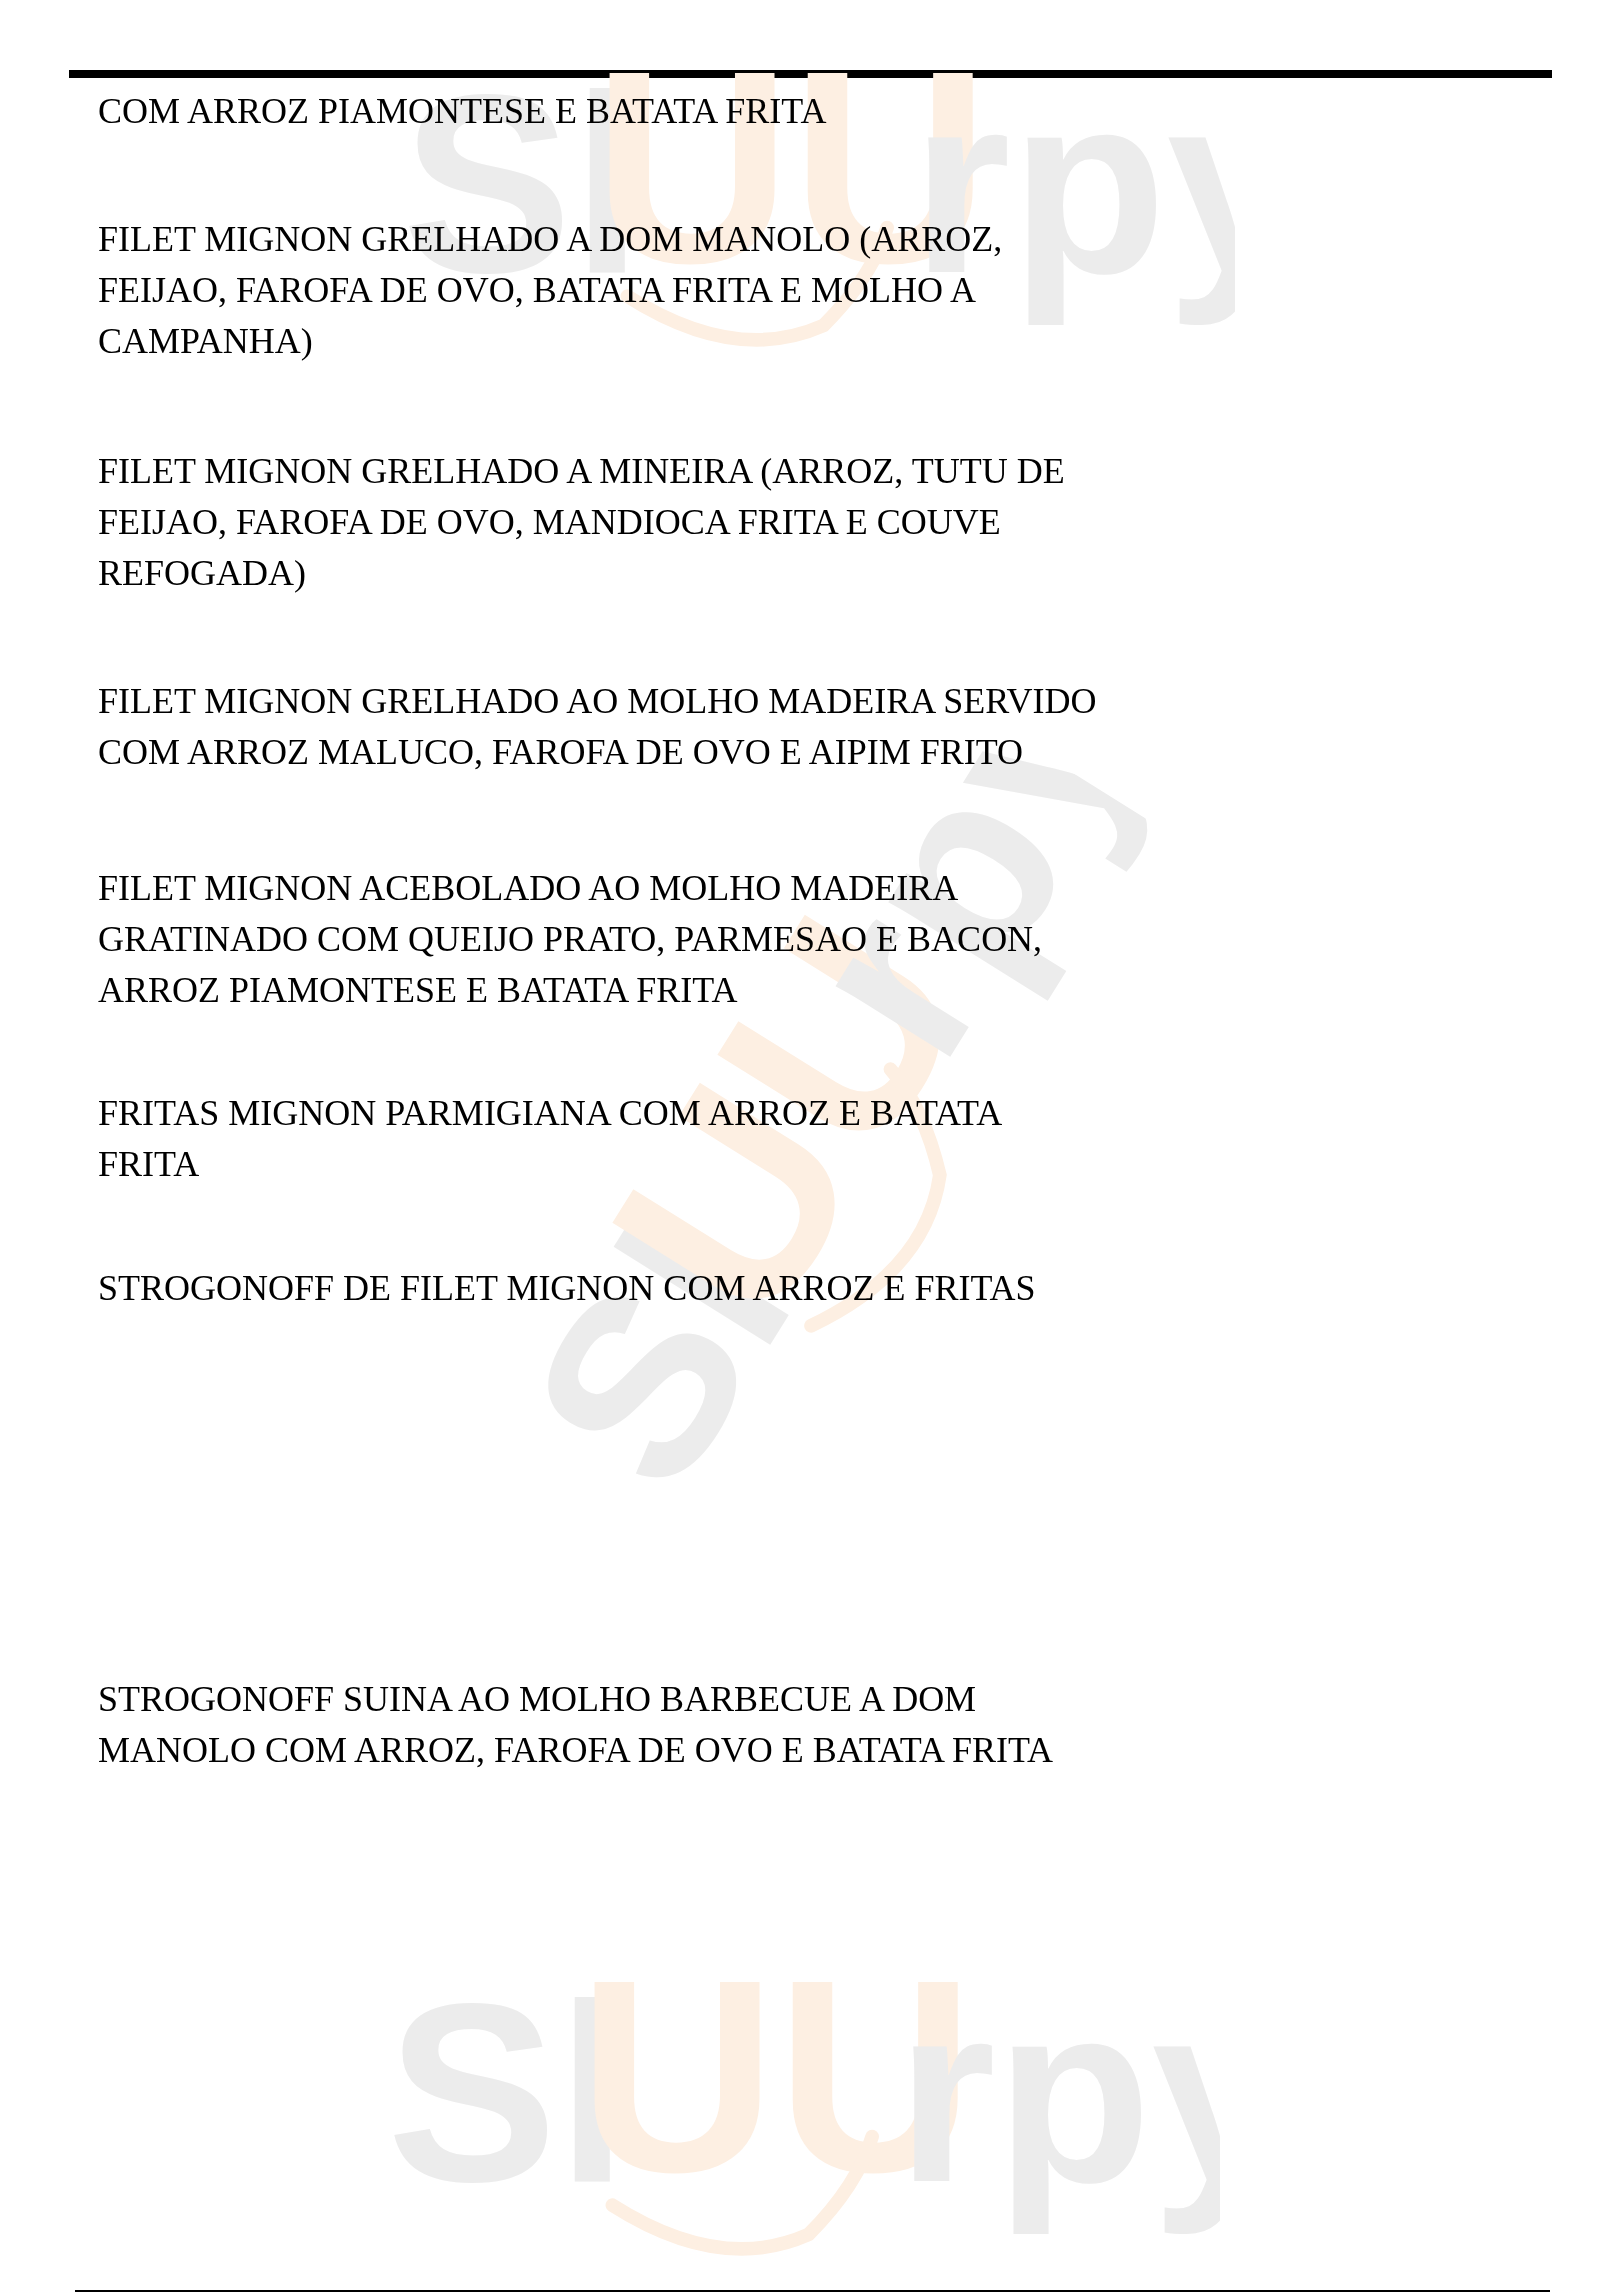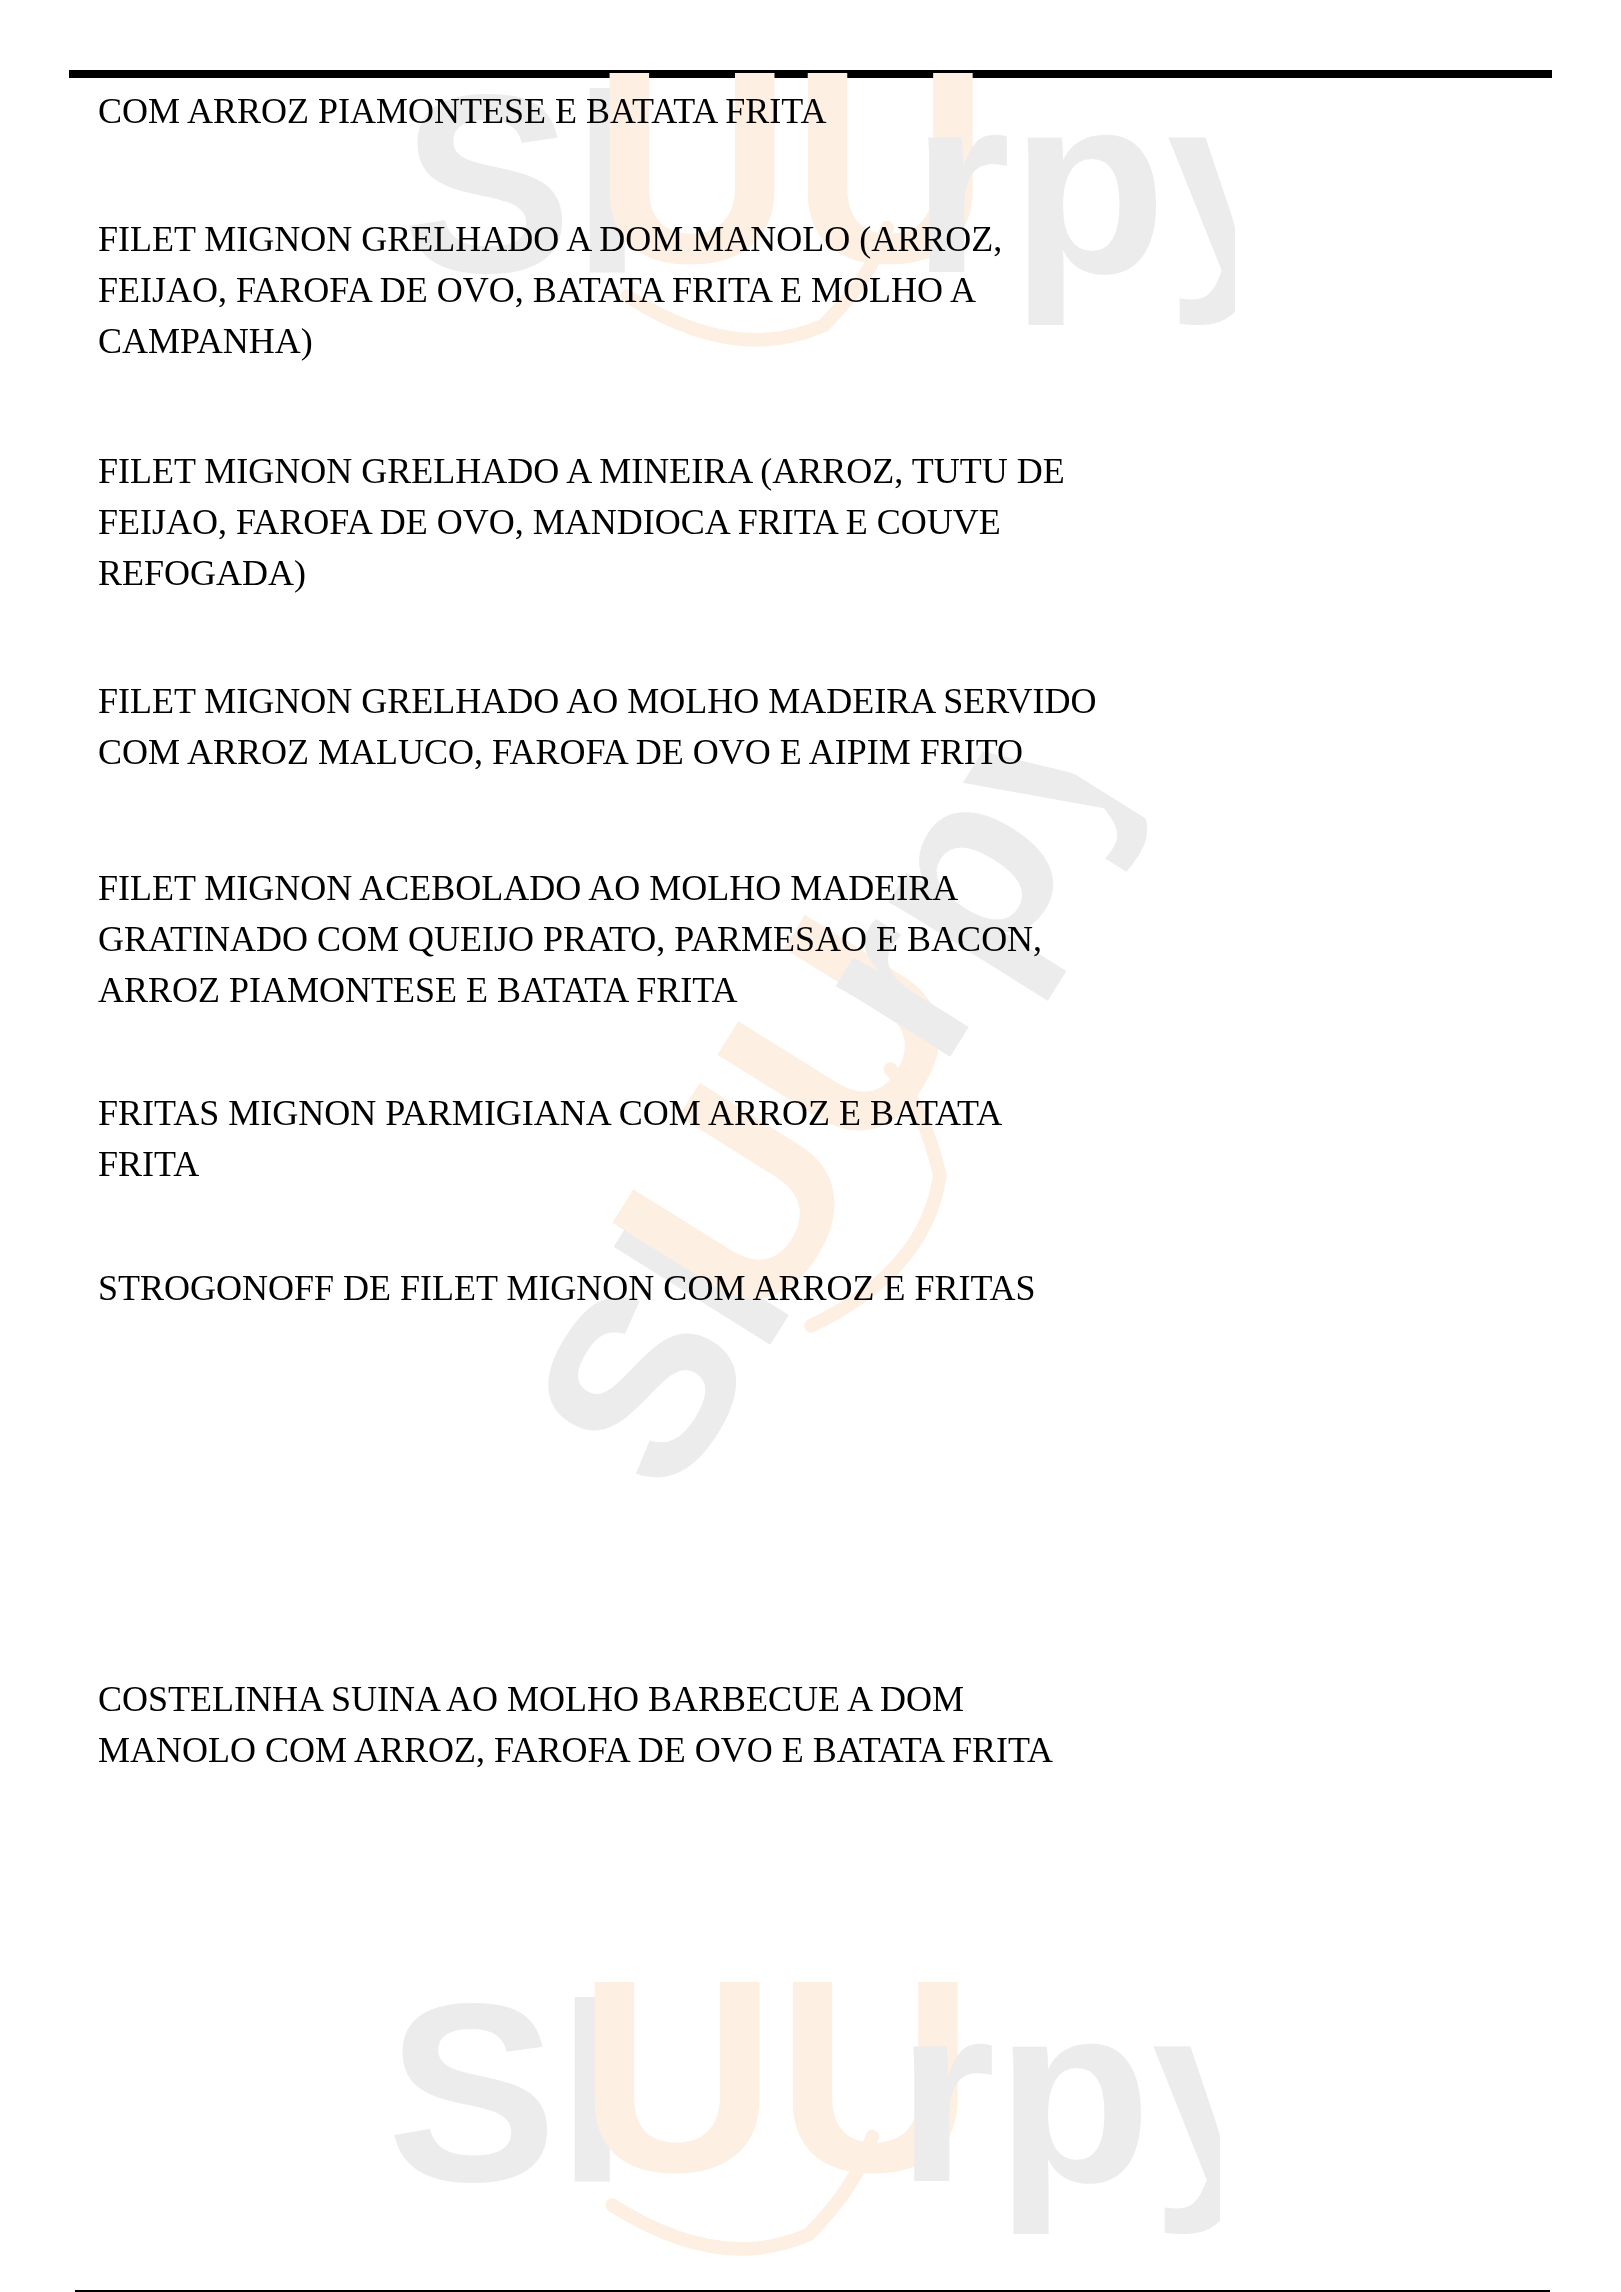--- a/index.html
+++ b/index.html
@@ -111,19 +111,19 @@
 FEIJAO, FAROFA DE OVO, BATATA FRITA E MOLHO A
 CAMPANHA)</p>
     <p class="item" style="top:668px">FILET MIGNON GRELHADO AO MOLHO MADEIRA SERVIDO
 COM ARROZ MALUCO, FAROFA DE OVO E AIPIM FRITO</p>
     <p class="item" style="top:855px">FILET MIGNON ACEBOLADO AO MOLHO MADEIRA
 GRATINADO COM QUEIJO PRATO, PARMESAO E BACON,
 ARROZ PIAMONTESE E BATATA FRITA</p>
     <p class="item" style="top:1080px">FRITAS MIGNON PARMIGIANA COM ARROZ E BATATA
 FRITA</p>
     <p class="item" style="top:1255px">STROGONOFF DE FILET MIGNON COM ARROZ E FRITAS</p>
-    <p class="item" style="top:1666px">COSTELINHA SUINA AO MOLHO BARBECUE A DOM
+    <p class="item" style="top:1666px">STROGONOFF SUINA AO MOLHO BARBECUE A DOM
 MANOLO COM ARROZ, FAROFA DE OVO E BATATA FRITA</p>
   </div>
 
   <div class="rule-bottom"></div>
 </div>
 
 
 </body></html>

